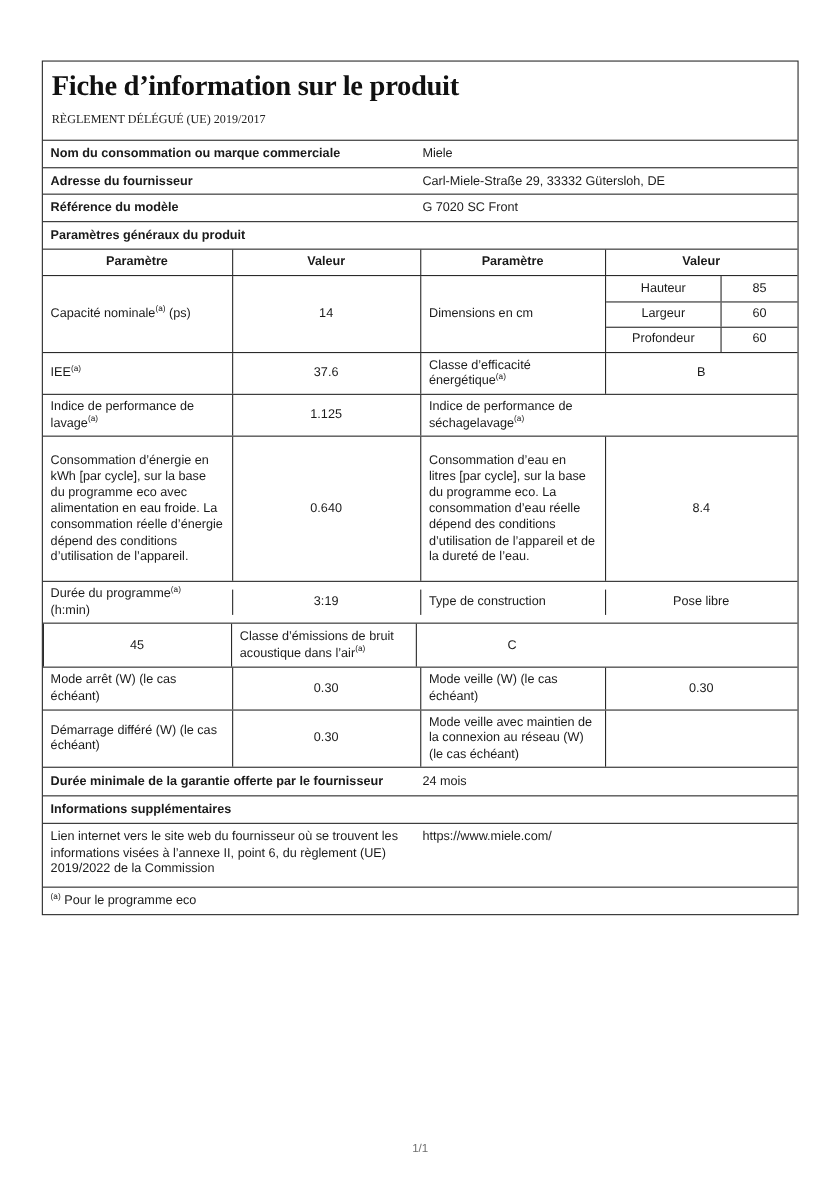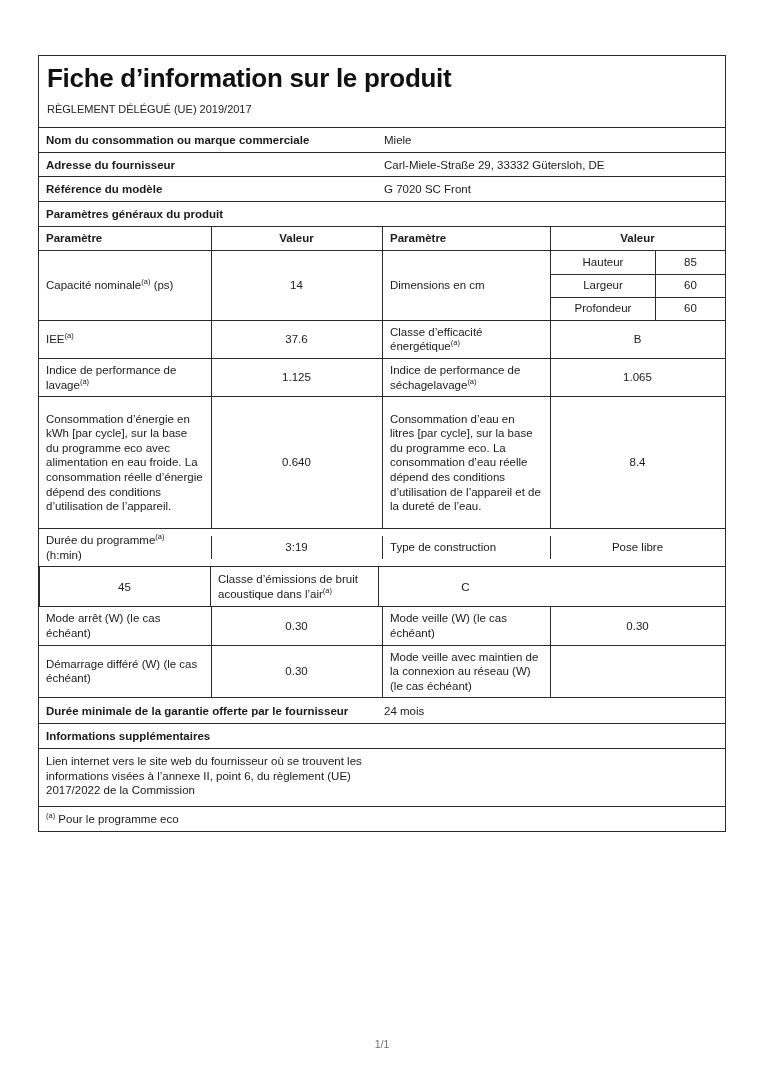--- a/index.html
+++ b/index.html
@@ -26,20 +26,21 @@
     border-top: 1px solid #2a2a2a;
     align-items: stretch;
   }
   .row.first { border-top: none; }
 
   
   .title-block {
     display: block;
     min-height: 71px;
     padding: 7px 8px 6px 8px;
+    font-family: Liberation Serif, serif;
   }
   .doc-title {
     font-size: 26px;
     font-weight: 700;
     letter-spacing: -0.3px;
     line-height: 1.18;
     color: #111;
   }
   .regulation {
     margin-top: 9px;
@@ -72,21 +73,21 @@
   
   .cell {
     display: flex;
     align-items: center;
     padding: 4px 8px 4px 7px;
   }
   .c1 { width: 172px; }
   .c2 { width: 171px; border-left: 1px solid #2a2a2a; justify-content: center; text-align: center; }
   .c3 { width: 168px; border-left: 1px solid #2a2a2a; }
   .c4 { width: 175px; border-left: 1px solid #2a2a2a; justify-content: center; text-align: center; }
-  .hdr .cell { min-height: 23px; padding-top: 3px; padding-bottom: 3px; }
+  .hdr .cell { min-height: 23px; padding-top: 3px; padding-bottom: 3px; justify-content: center; }
   .hdr .txt { font-weight: 700; }
 
   .r-capacity  { min-height: 69px; }
   .r-eei       { min-height: 38px; }
   .r-index     { min-height: 37px; }
   .r-consum    { min-height: 132px; }
   .r-duration  { min-height: 36px; align-items: center; }
   .r-noise     { min-height: 40px; }
   .r-offmode   { min-height: 38px; }
   .r-delayed   { min-height: 52px; }
@@ -232,23 +233,20 @@
     <div class="row r-index">
       <div class="cell c1">
         <span class="txt"><span>Indice de performance de lavage</span><sup class="fn">(a)</sup></span>
       </div>
       <div class="cell c2">
           <span class="txt">1.125</span>
         </div>
       <div class="cell c3">
         <span class="txt"><span>Indice de performance de séchagelavage</span><sup class="fn">(a)</sup></span>
       </div>
-      <div class="cell c4">
-          <span class="txt">1.065</span>
-        </div>
     </div>
 
     <div class="row r-consum">
       <div class="cell c1">
           <span class="txt">Consommation d’énergie en kWh [par cycle], sur la base du programme eco avec alimentation en eau froide. La consommation réelle d’énergie dépend des conditions d’utilisation de l’appareil.</span>
         </div>
       <div class="cell c2">
           <span class="txt">0.640</span>
         </div>
       <div class="cell c3">
@@ -326,21 +324,24 @@
     </div>
 
     <div class="row section r-infohdr">
       <div class="label">
           <span class="txt bold">Informations supplémentaires</span>
         </div>
     </div>
 
     <div class="row kv top-align r-link">
       <div class="label">
-          <span class="txt">Lien internet vers le site web du fournisseur où se trouvent les informations visées à l’annexe II, point 6, du règlement (UE) 2017/2022 de la Commission</span>
+          <span class="txt">Lien internet vers le site web du fournisseur où se trouvent les informations visées à l’annexe II, point 6, du règlement (UE) 2019/2022 de la Commission</span>
+        </div>
+      <div class="value">
+          <span class="txt">https://www.miele.com/</span>
         </div>
     </div>
 
     <div class="row r-footnote">
       <div class="footnote-cell">
         <span class="txt"><sup class="fn">(a)</sup><span> Pour le programme eco</span></span>
       </div>
     </div>
 
   </div>

